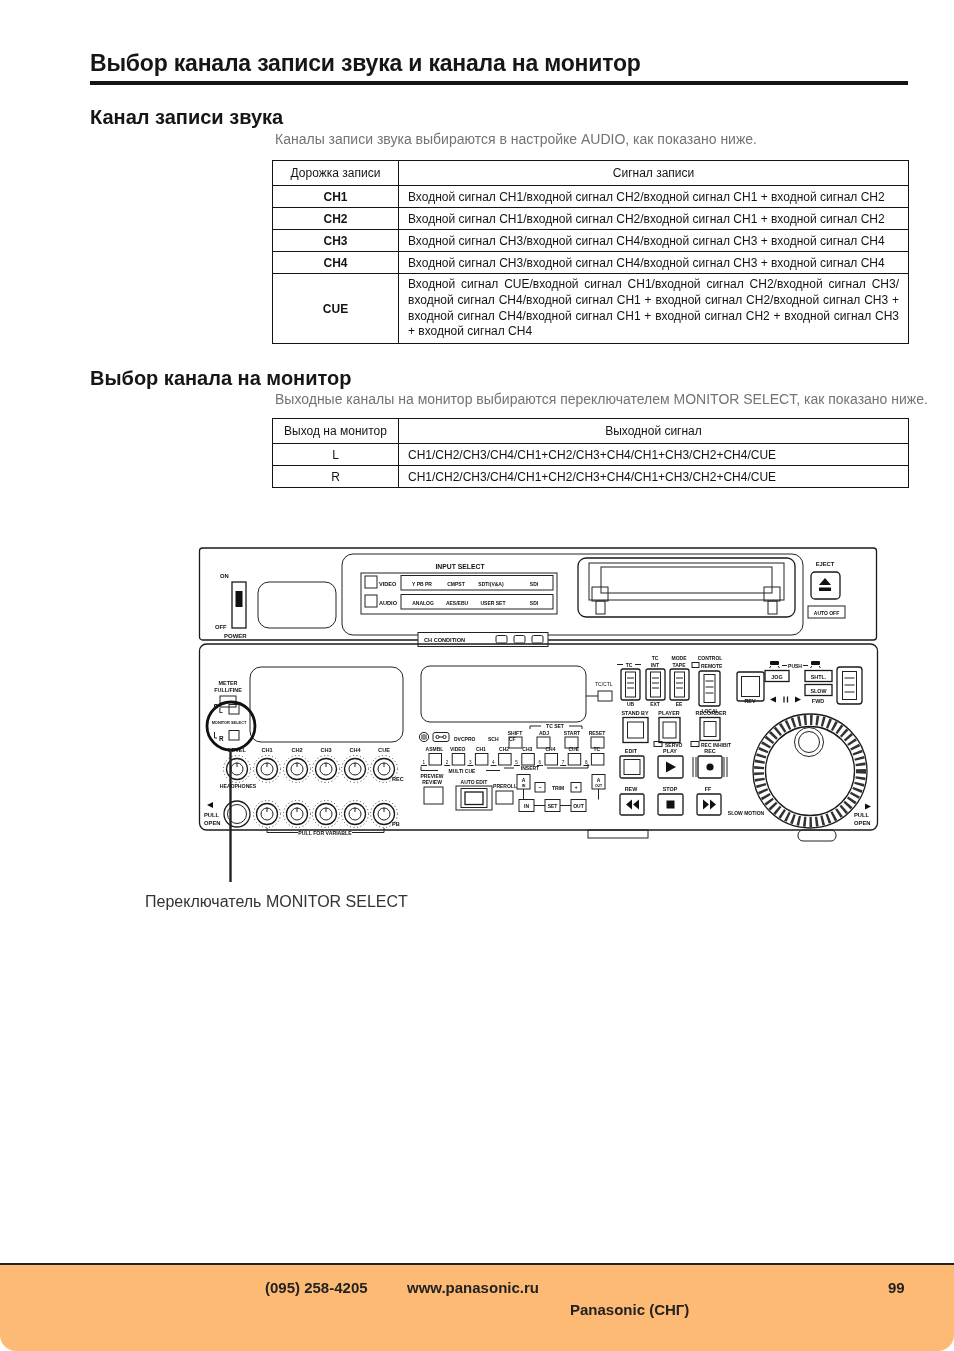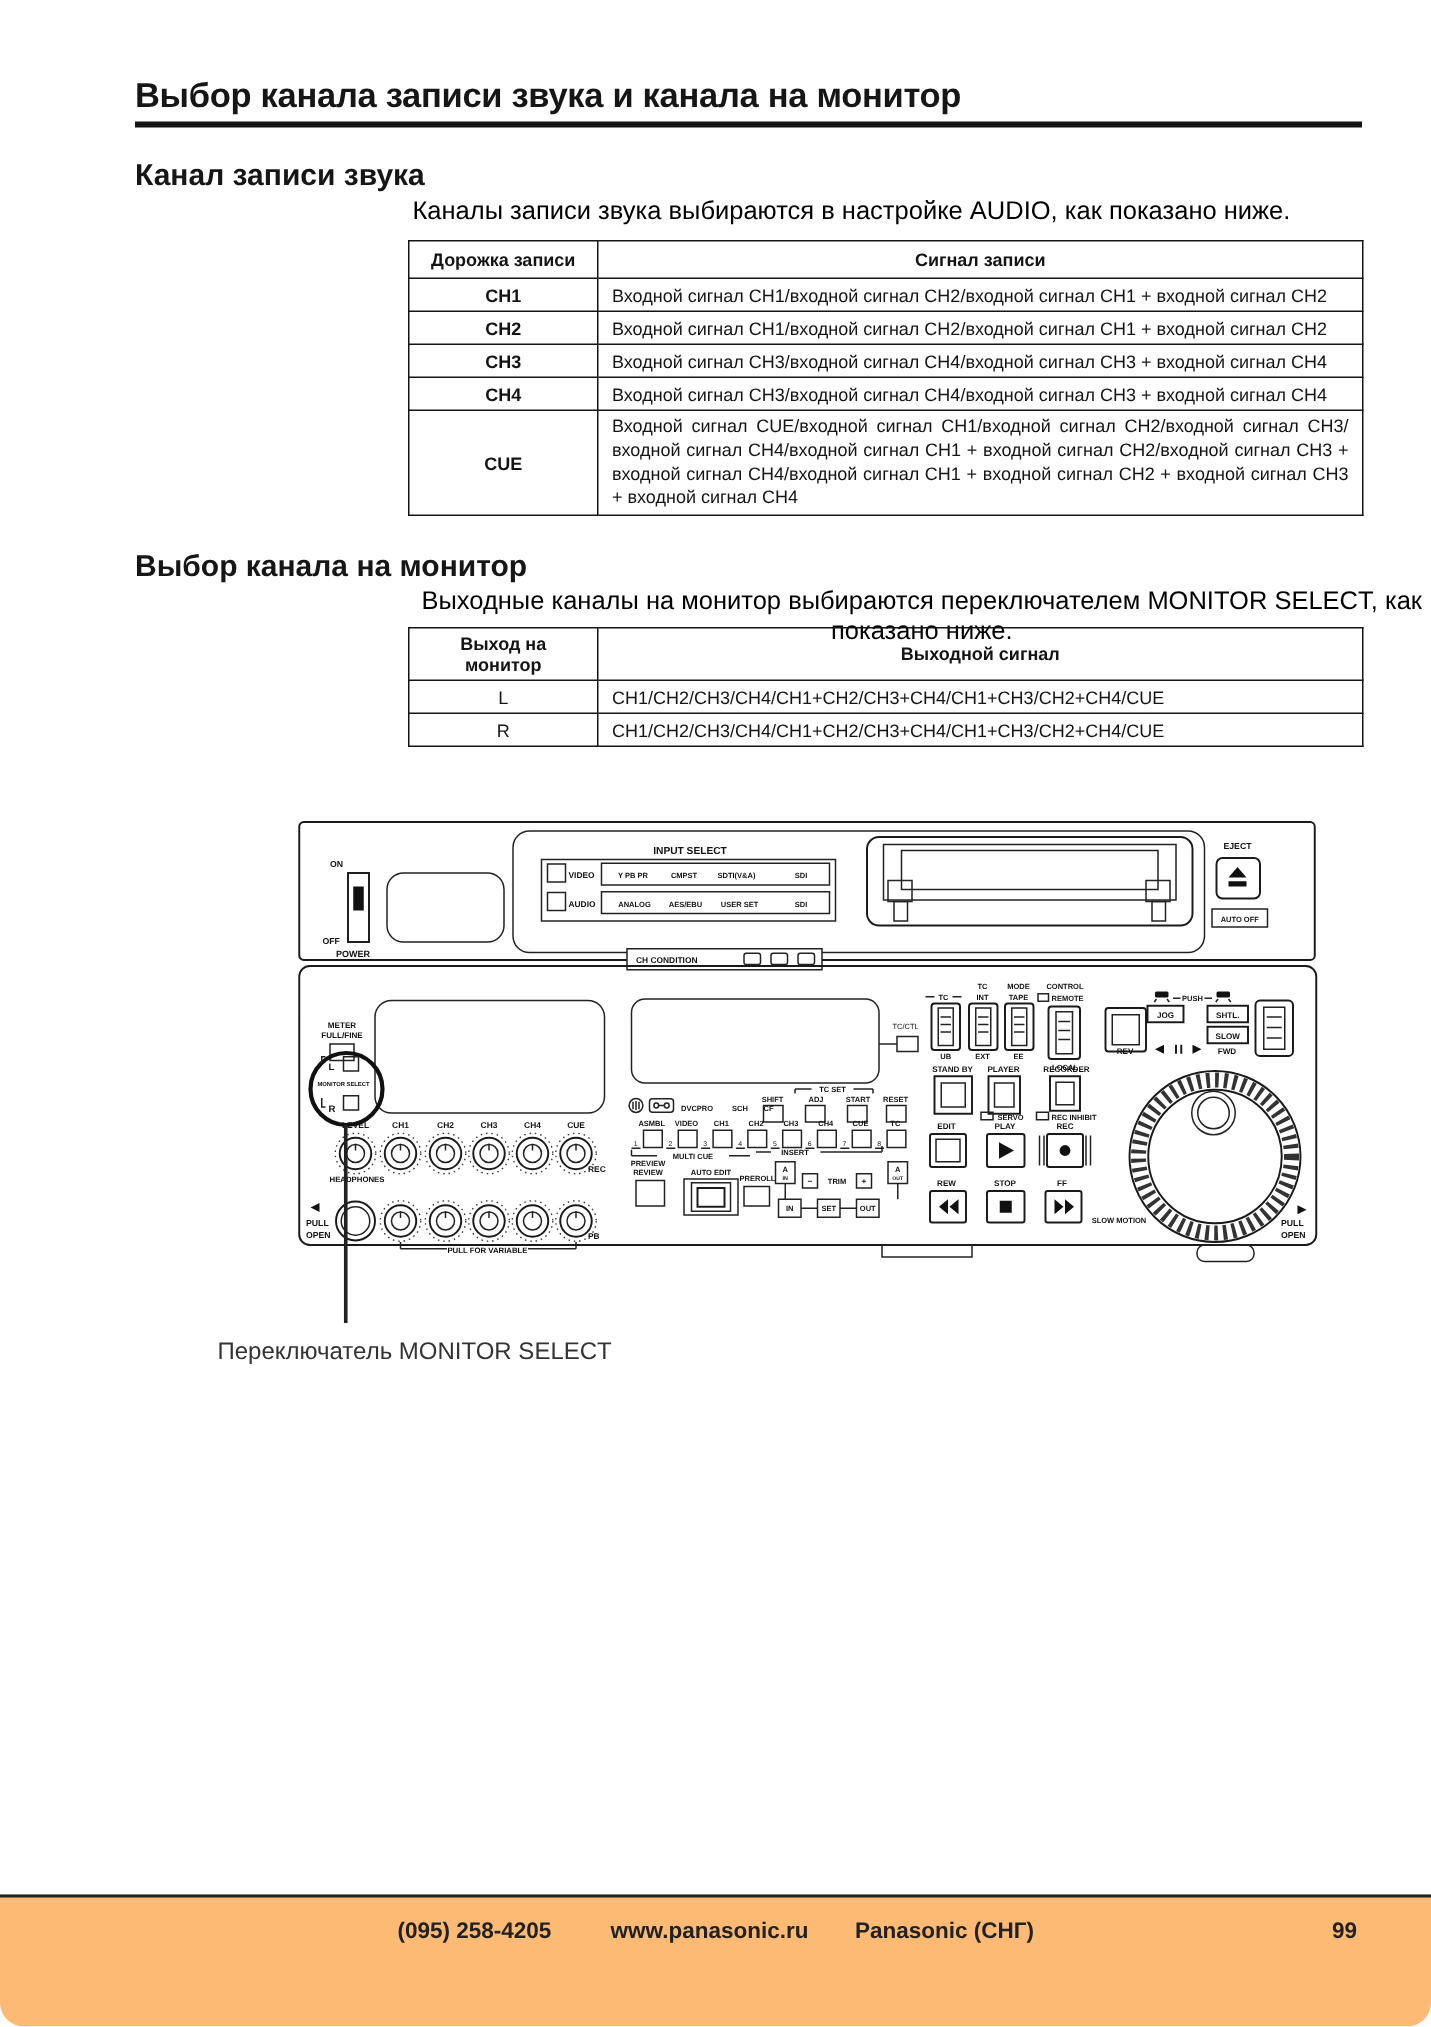--- a/index.html
+++ b/index.html
@@ -8,39 +8,39 @@
     position:relative; width:954px; height:1351px; margin:0 auto;
     background:#ffffff; font-family:"Liberation Sans", sans-serif; color:#1a1a1a;
     overflow:hidden;
     border-radius:16px;
   }
   .title { position:absolute; left:90px; top:50px; font-size:23px; font-weight:bold; letter-spacing:-0.2px; color:#161616; }
   .title-rule { position:absolute; left:90px; top:81px; width:818px; height:4px; background:#141414; }
   .h2 { position:absolute; left:90px; font-size:20px; font-weight:bold; color:#161616; }
   .h2-record { top:106px; }
   .h2-monitor { top:367px; }
-  .intro { position:absolute; left:275px; font-size:17px; color:#000000;text-align:center; }
+  .intro { position:absolute; left:275px; font-size:14px; color:#737373; }
   .intro-record { top:131px; }
   .intro-monitor { top:391px; }
   table.tbl { position:absolute; left:272px; width:637px; border-collapse:collapse; font-size:12px; color:#141414; table-layout:fixed; }
   table.tbl th, table.tbl td { border:1px solid #141414; padding:3px 9px; vertical-align:middle; }
   table.tbl { border:1.5px solid #141414; }
-  table.tbl th { font-weight:bold; text-align:center; height:25px; }
+  table.tbl th { font-weight:normal; text-align:center; height:25px; }
   table.tbl col.c1 { width:126px; }
   td.track { text-align:center; font-weight:bold; height:22px; }
   td.track-plain { text-align:center; font-weight:normal; height:22px; }
   td.sig { text-align:left; }
   td.justify { text-align:justify; line-height:1.32; padding-top:5px; padding-bottom:5px; }
   .tbl-record { top:160px; }
   .tbl-monitor { top:418px; }
   .device-svg { position:absolute; left:198px; top:545px; }
   .callout-label { position:absolute; left:145px; top:893px; font-size:16px; color:#333; }
   .footer { position:absolute; left:0; top:1263px; width:954px; height:88px; background:#fdba74; border-top:2px solid #232323; }
   .footer span { position:absolute; top:14px; font-size:15px; font-weight:bold; color:#222; }
-  .f-phone { left:265px; } .f-site { left:407px; } .f-brand { left:570px; }
+  .f-phone { left:265px; } .f-site { left:407px; } .f-brand { left:570px;margin-top:22px; }
   .pagenum { position:absolute; left:888px; top:12px; font-size:14px; color:#333; }
   svg { font-family:"Liberation Sans", sans-serif; }
   svg text { fill:#111; }
   .ln { fill:none; stroke:#222; stroke-width:1; }
   .ln12 { fill:none; stroke:#1a1a1a; stroke-width:1.3; }
   .fb { fill:#111; stroke:none; }
   .b { font-weight:bold; }
 </style>
 </head>
 <body>

